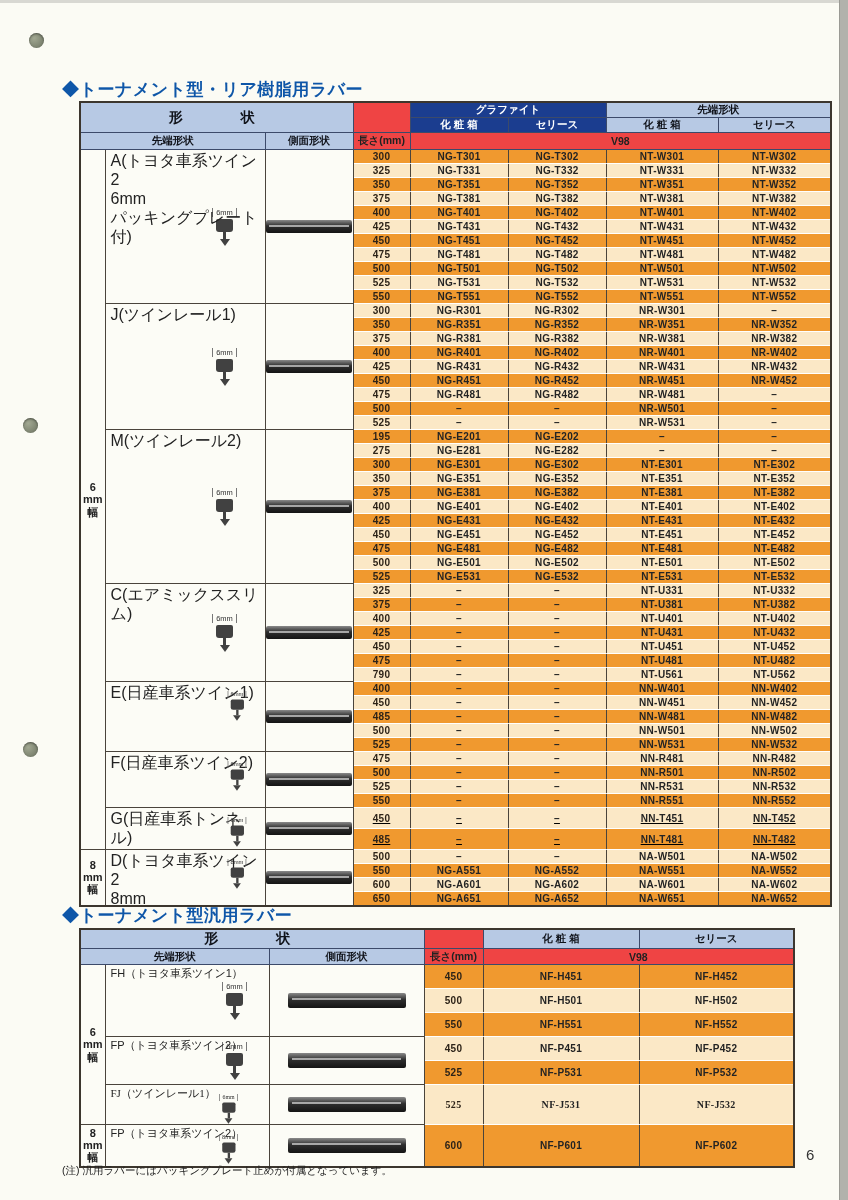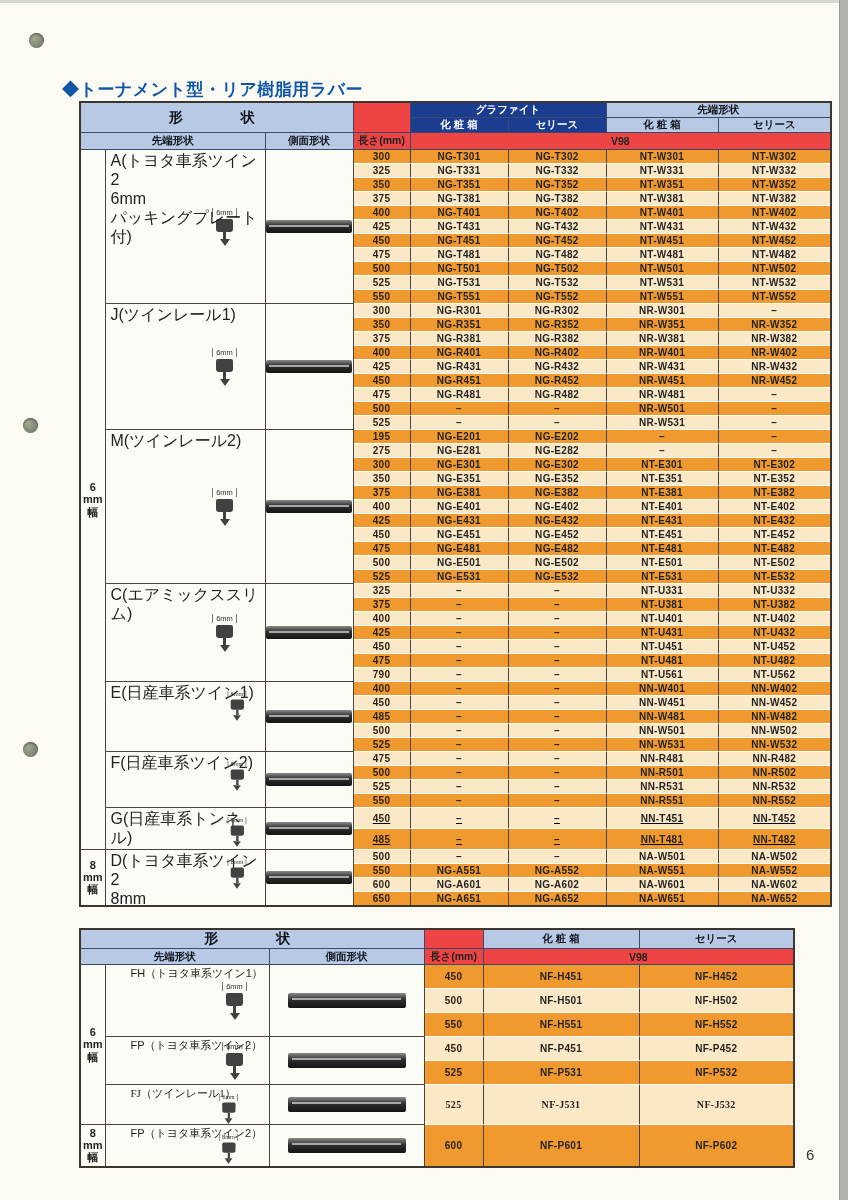--- a/index.html
+++ b/index.html
@@ -42,21 +42,21 @@
       border-bottom:1px solid rgba(255,255,255,.85);text-align:center;
       font-size:10px;font-weight:bold;color:#2d2318;letter-spacing:.3px;}
   .part-cell{color:#242424;}
   tr.gfirst td{border-top:1px solid #4a443c;}
   .band-cell,.tip-cell,.side-cell{background:#fcfcf6;border:1px solid #4a443c;}
   .band-cell{text-align:center;font-weight:bold;font-size:11px;color:#222;}
   .band-line{line-height:1.1;}
   .tip-cell{position:relative;vertical-align:middle;}
   .g-label{position:absolute;top:2px;left:5px;right:2px;font-size:16px;color:#222;
            line-height:1.18;white-space:pre-line;}
-  #t2 .g-label{font-size:11px;margin-left:20px;}
+  #t2 .g-label{font-size:11px;}
   .tip-wrap{display:flex;justify-content:flex-end;padding-right:22px;}
   #t2 .tip-wrap{padding-right:16px;}
   .compact .tip-wrap{position:absolute;right:14px;top:9px;padding:0;
            transform:scale(.78);transform-origin:top right;}
   .tip-icon{display:flex;flex-direction:column;align-items:center;width:36px;}
   .dim{font-size:7.5px;color:#333;border-left:1px solid #777;border-right:1px solid #777;
        padding:0 3px;line-height:9px;margin-bottom:2px;white-space:nowrap;}
   .head{width:17px;height:13px;background:#414141;border-radius:2px 2px 3px 3px;}
   .stem{width:3px;height:7px;background:#414141;}
   .arrow{width:0;height:0;border-left:5px solid transparent;border-right:5px solid transparent;
@@ -610,20 +610,21 @@
         <tr class="orange grp7">
           <td class="len-cell">650</td>
           <td class="part-cell">NG-A651</td>
           <td class="part-cell">NG-A652</td>
           <td class="part-cell">NA-W651</td>
           <td class="part-cell">NA-W652</td>
         </tr>
       </tbody>
   </table>
 
+  <div class="sec-title sec2">◆トーナメント型汎用ラバー</div>
 
   <table id="t2">
     <colgroup>
       <col style="width:25px">
         <col style="width:164px">
         <col style="width:155px">
       <col style="width:59px">
         <col style="width:156px">
         <col style="width:155px">
     </colgroup>
@@ -739,14 +740,15 @@
           <td class="side-cell" rowspan="1">
             <div class="blade"></div>
           </td>
           <td class="len-cell">600</td>
           <td class="part-cell">NF-P601</td>
           <td class="part-cell">NF-P602</td>
         </tr>
       </tbody>
   </table>
 
+  <div class="note">(注) 汎用ラバーにはパッキングプレート止めが付属となっています。</div>
   <div class="pagenum">6</div>
 </div>
 
 </body></html>

